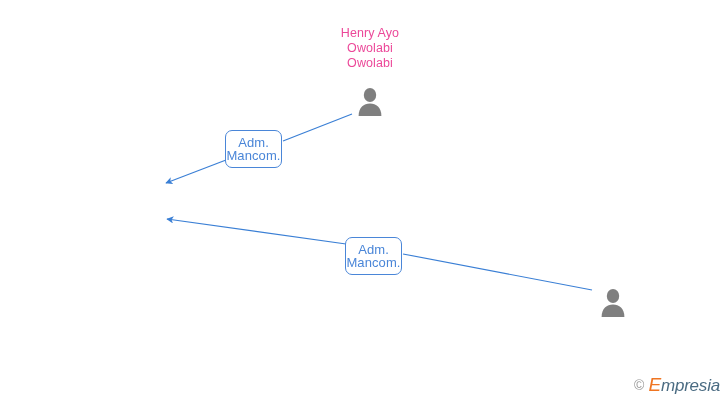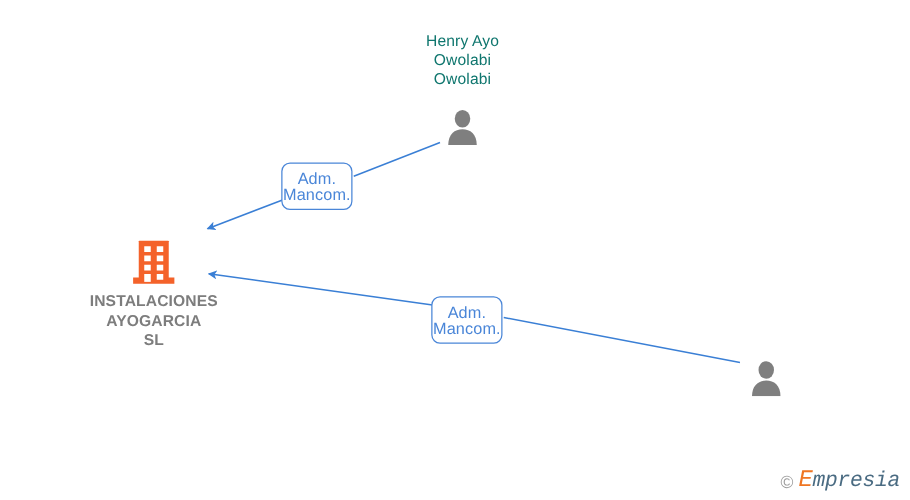--- a/index.html
+++ b/index.html
@@ -24,21 +24,21 @@
     width: 728px;
     height: 400px;
   }
   .node {
     position: absolute;
     text-align: center;
   }
   .node-label {
     font-size: 12.5px;
     line-height: 15px;
-    color: #0f766e;
+    color: #ec4899;
     white-space: pre-line;
     letter-spacing: 0.1px;
   }
   .node-label.company {
     font-weight: bold;
     color: #7d7d7d;
     font-size: 12.5px;
     line-height: 15.5px;
   }
   .person-node { width: 160px; }
@@ -70,21 +70,21 @@
     align-items: center;
     gap: 4px;
     user-select: none;
   }
   .wm-c {
     font-size: 14px;
     color: #9a9a9a;
     line-height: 1;
   }
   .wm-word {
-    font-family: Liberation Mono, monospace;
+    font-family: Liberation Sans, sans-serif;
     font-style: italic;
     font-size: 17px;
     line-height: 1;
     color: #4a6b82;
     letter-spacing: -0.2px;
   }
   .wm-word .wm-e {
     color: #ef7522;
     font-size: 19px;
   }
@@ -113,39 +113,20 @@
 Owolabi
 Owolabi</div>
     <div class="icon-wrap" style="height:36px; margin-top:9px;">
       <svg width="30" height="30" viewBox="0 0 30 30" xmlns="http://www.w3.org/2000/svg">
         <ellipse cx="15" cy="9" rx="6.2" ry="7" fill="#7f7f7f"></ellipse>
         <path d="M3.6 30 C3.6 21.2 8.8 17.4 15 17.4 C21.2 17.4 26.4 21.2 26.4 30 Z" fill="#7f7f7f"></path>
       </svg>
     </div>
   </div>
 
-  <div class="node company-node" style="left:38px; top:190px;">
-    <div class="icon-wrap" style="height:40px;">
-      <svg width="34" height="38" viewBox="0 0 34 38" xmlns="http://www.w3.org/2000/svg">
-        <rect x="5" y="0.5" width="24" height="33" rx="0.5" fill="#f4622a"></rect>
-        <rect x="0.5" y="30" width="33" height="5" fill="#f4622a"></rect>
-        <rect x="9.4" y="5" width="5.2" height="4.6" fill="#ffffff"></rect>
-        <rect x="19.4" y="5" width="5.2" height="4.6" fill="#ffffff"></rect>
-        <rect x="9.4" y="12.4" width="5.2" height="4.6" fill="#ffffff"></rect>
-        <rect x="19.4" y="12.4" width="5.2" height="4.6" fill="#ffffff"></rect>
-        <rect x="9.4" y="19.8" width="5.2" height="4.6" fill="#ffffff"></rect>
-        <rect x="19.4" y="19.8" width="5.2" height="4.6" fill="#ffffff"></rect>
-        <rect x="9.4" y="27.2" width="5.2" height="6.3" fill="#ffffff"></rect>
-        <rect x="19.4" y="27.2" width="5.2" height="4.6" fill="#ffffff"></rect>
-      </svg>
-    </div>
-    <div class="node-label company" style="margin-top:4px;">INSTALACIONES
-AYOGARCIA
-SL</div>
-  </div>
 
   <div class="node person-node" style="left:533px; top:283px;">
     <div class="icon-wrap" style="height:34px;">
       <svg width="30" height="30" viewBox="0 0 30 30" xmlns="http://www.w3.org/2000/svg">
         <ellipse cx="15" cy="9" rx="6.2" ry="7" fill="#7f7f7f"></ellipse>
         <path d="M3.6 30 C3.6 21.2 8.8 17.4 15 17.4 C21.2 17.4 26.4 21.2 26.4 30 Z" fill="#7f7f7f"></path>
       </svg>
     </div>
   </div>
 

